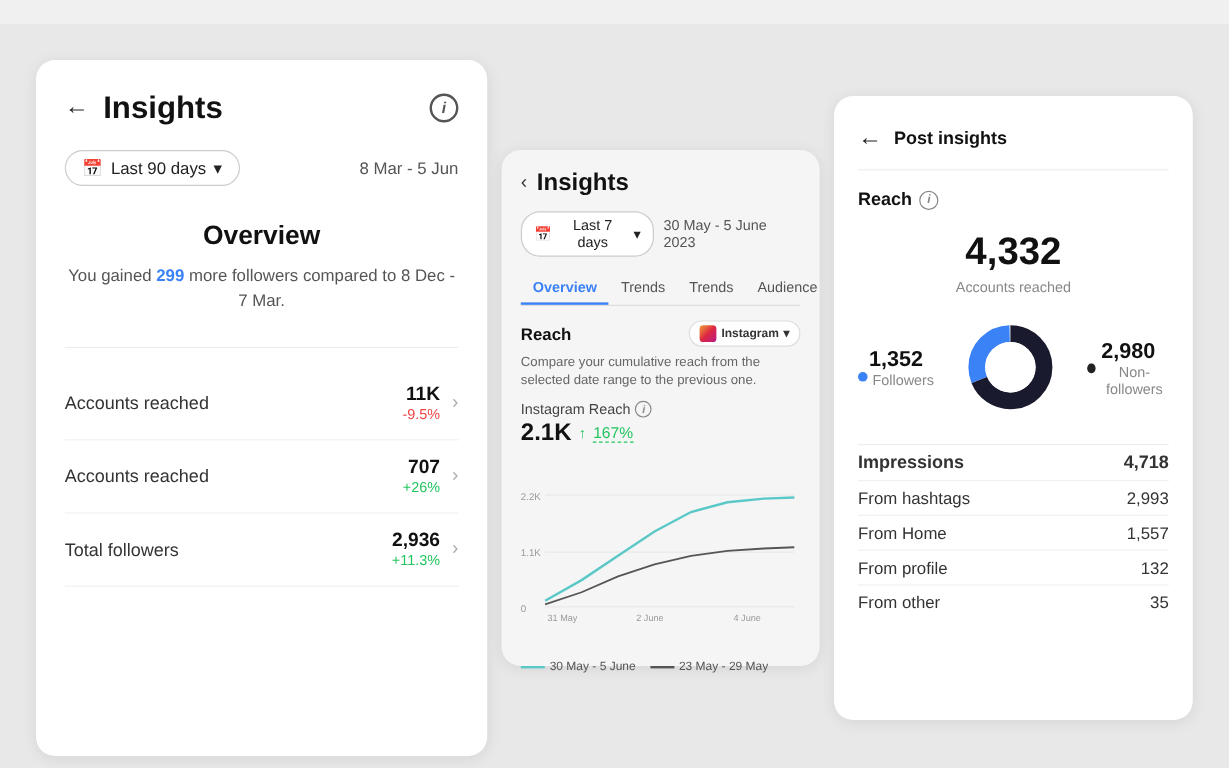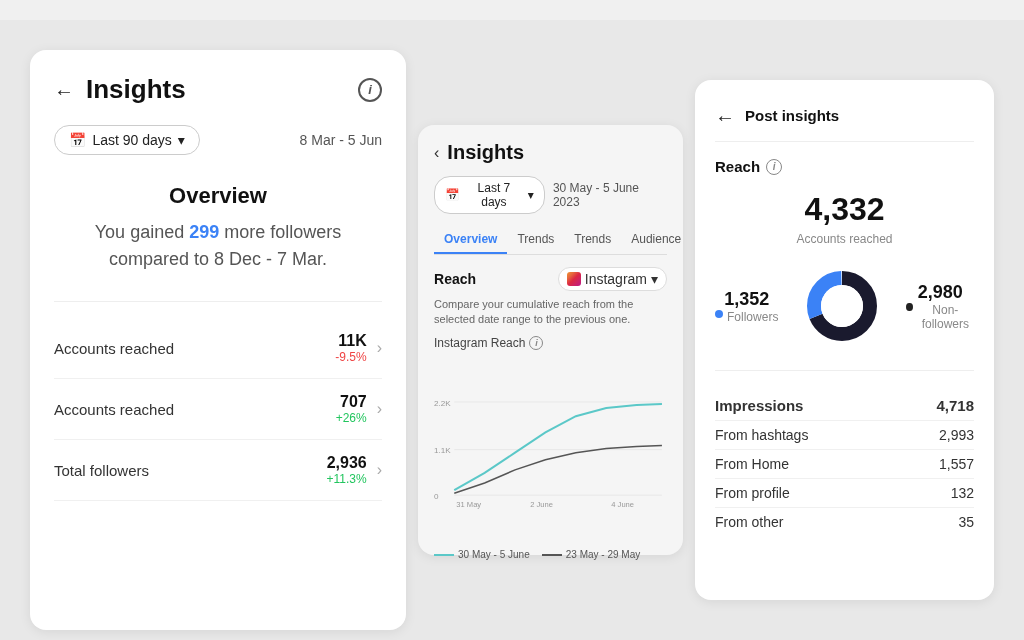--- a/index.html
+++ b/index.html
@@ -98,21 +98,21 @@
       text-align: center;
       margin-bottom: 28px;
     }
     .overview-title {
       font-size: 22px;
       font-weight: 700;
       color: #111;
       margin-bottom: 10px;
     }
     .overview-subtitle {
-      font-size: 18px;
+      font-size: 14px;
       color: #555;
       line-height: 1.5;
     }
     .overview-subtitle .highlight {
       color: #3b82f6;
       font-weight: 600;
     }
     .divider {
       height: 1px;
       background: #eee;
@@ -230,22 +230,23 @@
       color: #111;
     }
     .ig-badge {
       display: flex;
       align-items: center;
       gap: 4px;
       background: #fff;
       border: 1px solid #ddd;
       border-radius: 12px;
       padding: 3px 8px;
-      font-size: 14px;
+      font-size: 10px;
       color: #333;
+      font-weight: bold;
     }
     .ig-icon {
       width: 14px;
       height: 14px;
       background: linear-gradient(135deg, #f09433, #e6683c, #dc2743, #cc2366, #bc1888);
       border-radius: 3px;
     }
     .mid-reach-sub {
       font-size: 11px;
       color: #666;
@@ -379,21 +380,21 @@
       display: inline-block;
     }
     .dot-blue { background: #3b82f6; }
     .dot-dark { background: #222; }
     .donut-container {
       width: 80px;
       height: 80px;
     }
     .impressions-section {
       border-top: 1px solid #eee;
-      padding-top: 20px;
+      padding-top: 0;
     }
     .imp-row {
       display: flex;
       justify-content: space-between;
       align-items: center;
       padding: 6px 0;
     }
     .imp-label {
       font-size: 14px;
       color: #333;
@@ -511,20 +512,25 @@
         <span>▾</span>
       </div>
     </div>
 
     <div class="mid-reach-sub">Compare your cumulative reach from the selected date range to the previous one.</div>
 
     <div class="mid-reach-value-row">
       <div class="mid-reach-title">
         <span>Instagram Reach</span>
         <span style="width:14px;height:14px;border:1.5px solid #888;border-radius:50%;font-size:9px;display:inline-flex;align-items:center;justify-content:center;color:#888;font-style:italic;font-weight:700;">i</span>
+      </div>
+      <div class="mid-reach-number">
+        <span>2.1K</span>
+        <span class="up-arrow">↑</span>
+        <span class="mid-reach-pct">167%</span>
       </div>
     </div>
 
     <div class="chart-area">
       <svg class="chart-svg" viewBox="0 0 230 110">
 
         <text x="0" y="12" font-size="8" fill="#999">2.2K</text>
         <text x="0" y="58" font-size="8" fill="#999">1.1K</text>
         <text x="0" y="104" font-size="8" fill="#999">0</text>
 

